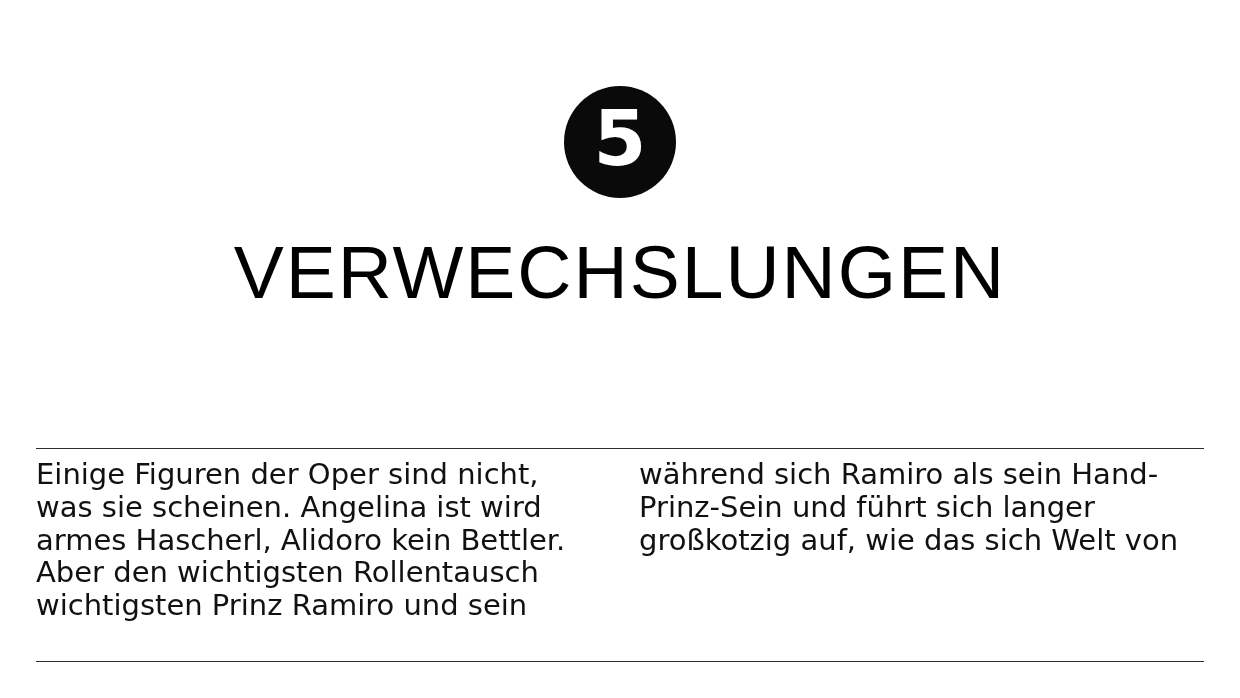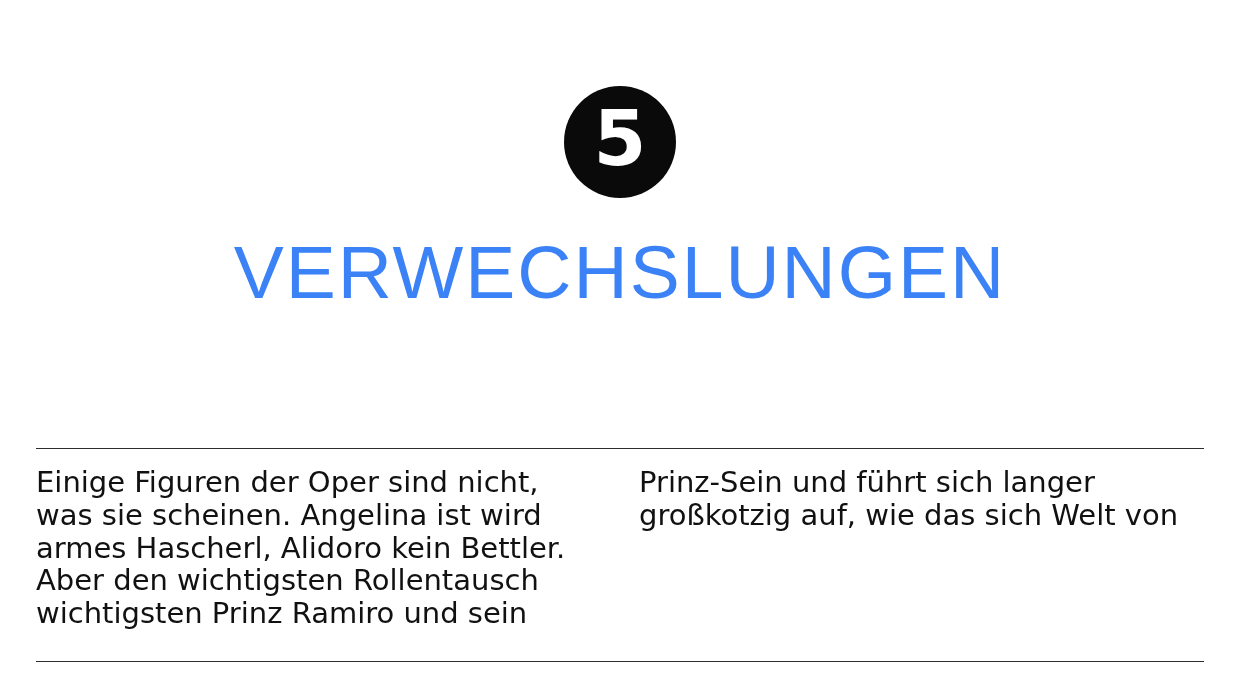--- a/index.html
+++ b/index.html
@@ -42,42 +42,41 @@
     top: 235px;
     left: 0;
     right: 0;
     margin: 0;
     text-align: center;
     font-family: "Liberation Sans", sans-serif;
     font-weight: 400;
     font-size: 75px;
     line-height: 75px;
     letter-spacing: 2px;
-    color: #3b82f6;
+    color: #000000;
     white-space: nowrap;
   }
   .rule {
     position: absolute;
     left: 36px;
     right: 36px;
     height: 0;
     border: none;
     border-top: 1px solid #2e2e2e;
     margin: 0;
   }
   .rule-top { top: 448px; }
   .rule-bottom { top: 661px; }
   .columns {
     position: absolute;
     top: 458px;
     left: 36px;
     right: 36px;
     display: flex;
     gap: 48px;
-    margin-top: 8px;
   }
   .col {
     font-size: 29px;
     line-height: 32.8px;
     letter-spacing: 0;
     color: #111111;
   }
   .col-left  { width: 555px; flex: 0 0 auto; }
   .col-right { flex: 1 1 auto; }
   .col div { white-space: nowrap; }
@@ -97,20 +96,21 @@
 
   <div class="columns">
     <div class="col col-left">
         <div>Einige Figuren der Oper sind nicht,</div>
         <div>was sie scheinen. Angelina ist wird</div>
         <div>armes Hascherl, Alidoro kein Bettler.</div>
         <div>Aber den wichtigsten Rollentausch</div>
         <div>wichtigsten Prinz Ramiro und sein</div>
       </div>
     <div class="col col-right">
+        <div>während sich Ramiro als sein Hand-</div>
         <div>Prinz-Sein und führt sich langer</div>
         <div>großkotzig auf, wie das sich Welt von</div>
       </div>
   </div>
 
   <hr class="rule rule-bottom">
 
 </div>
 
 </body></html>

